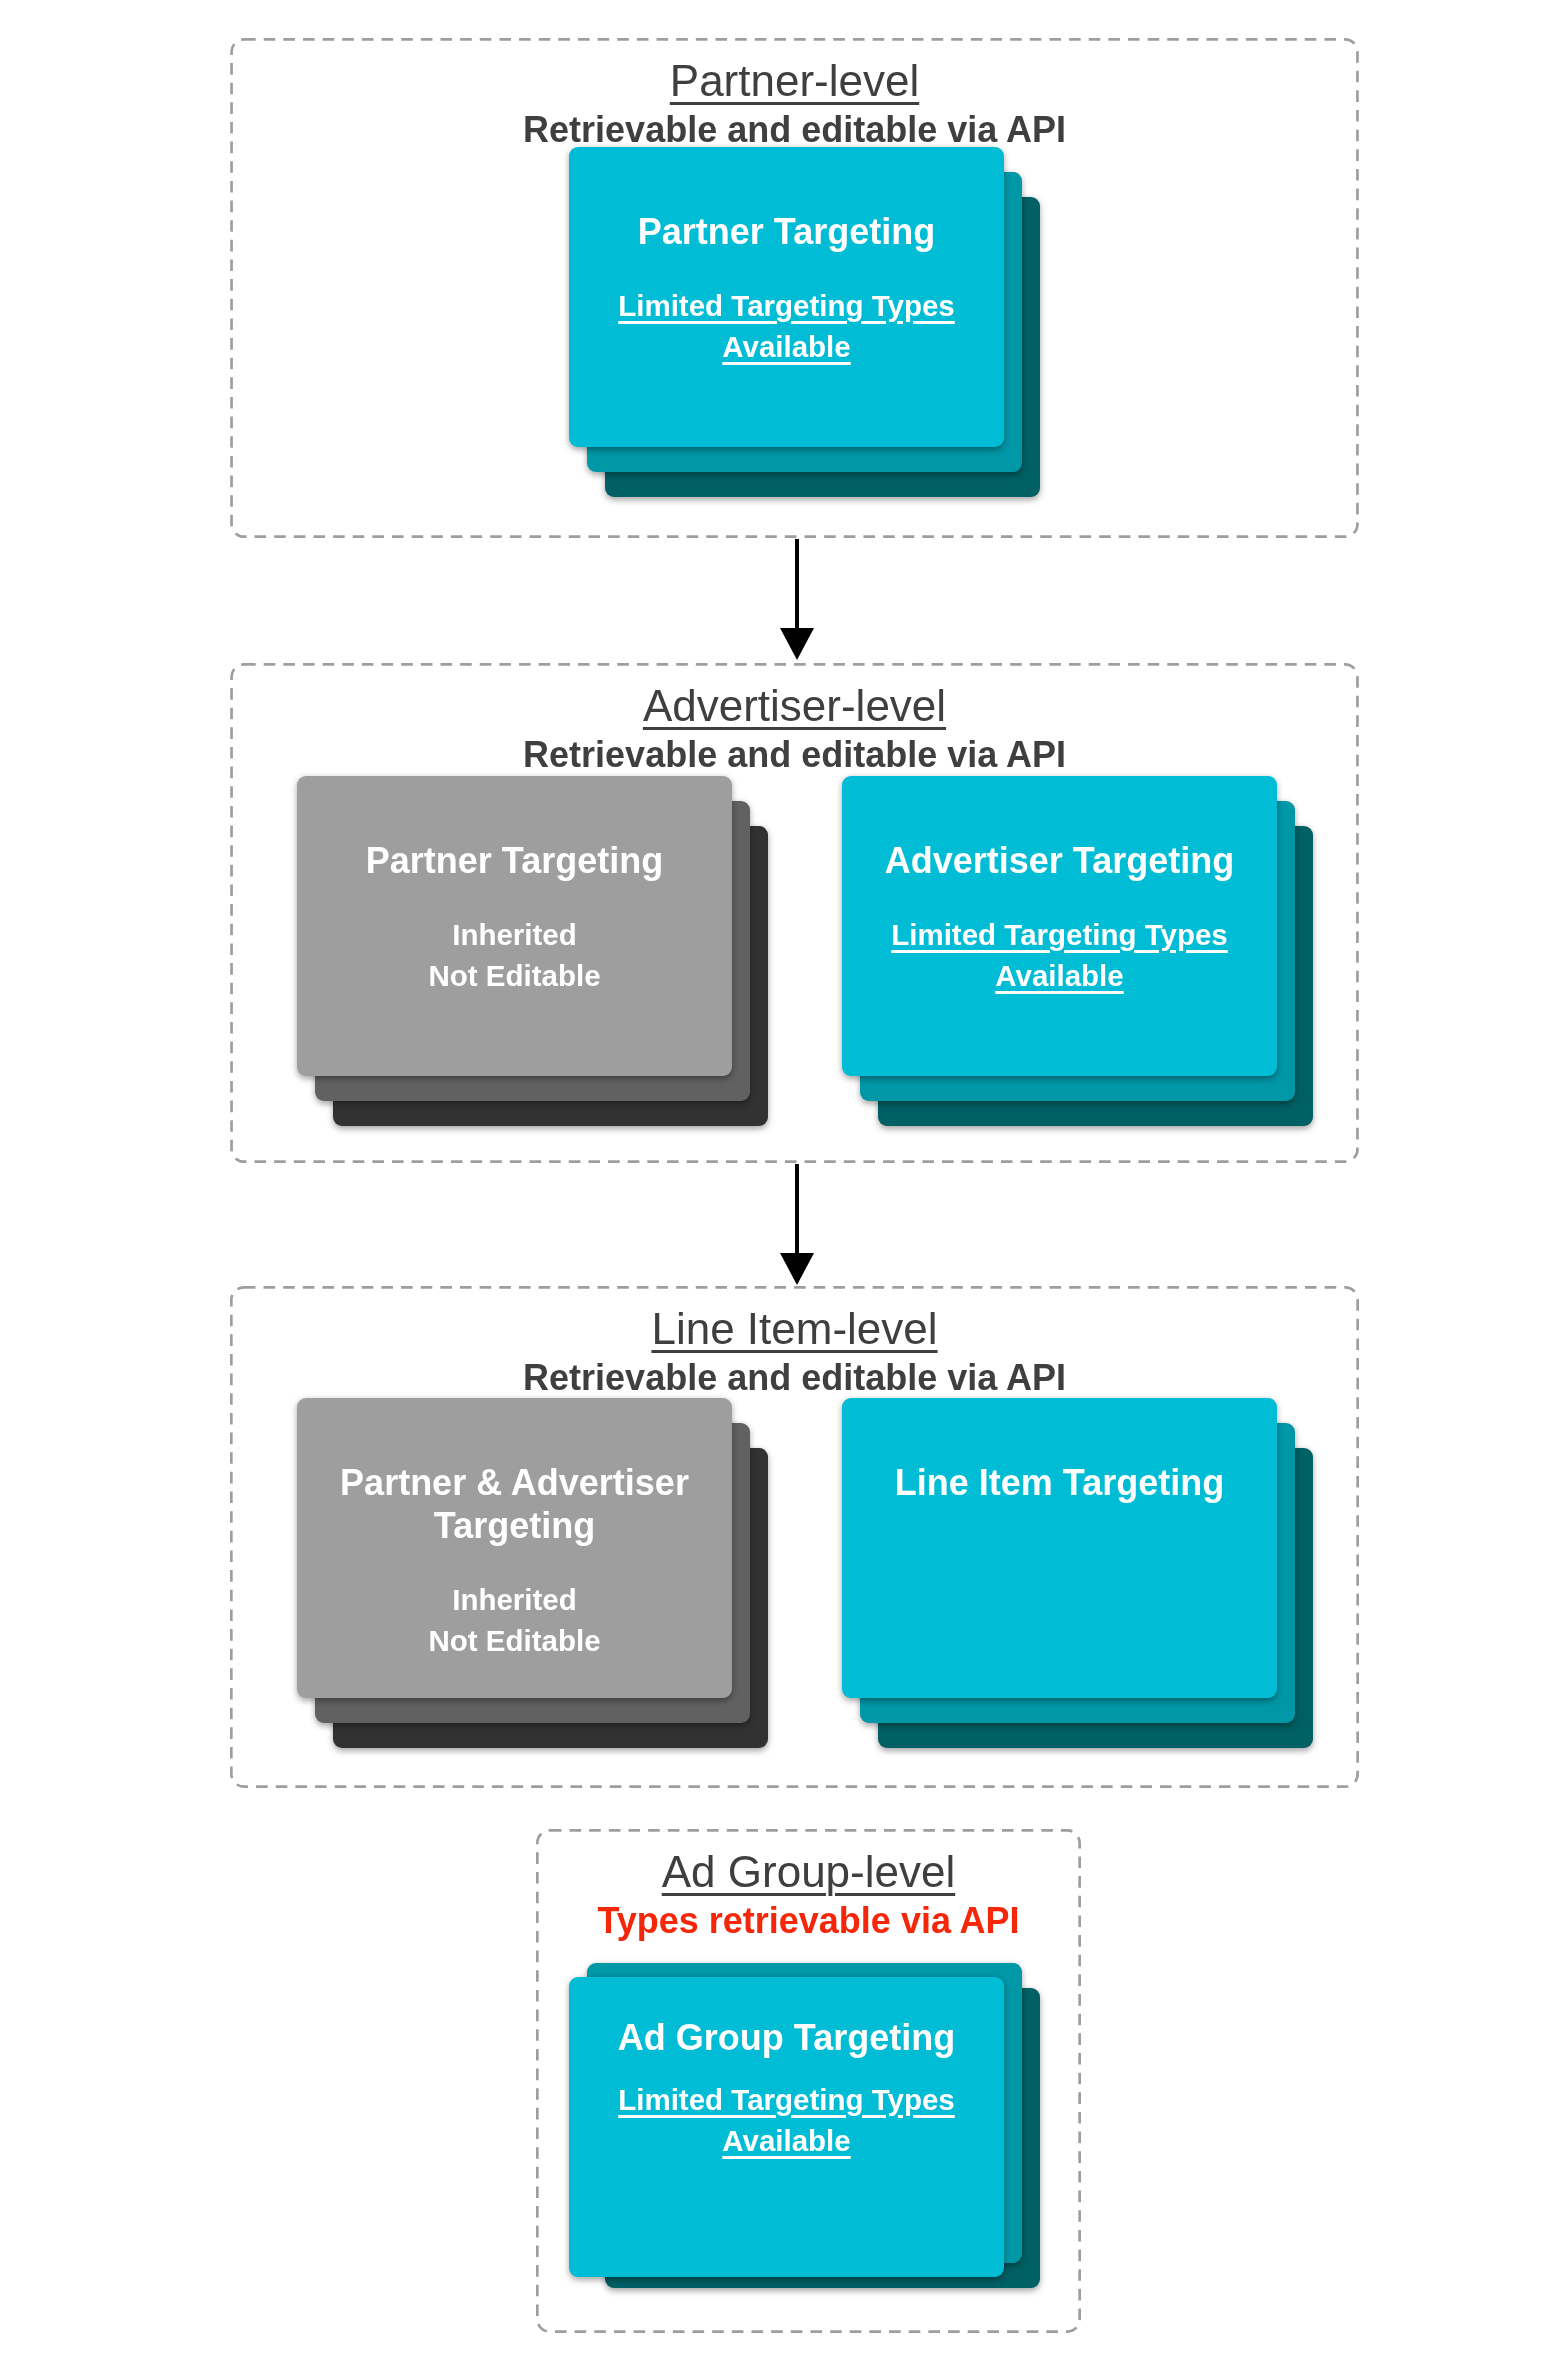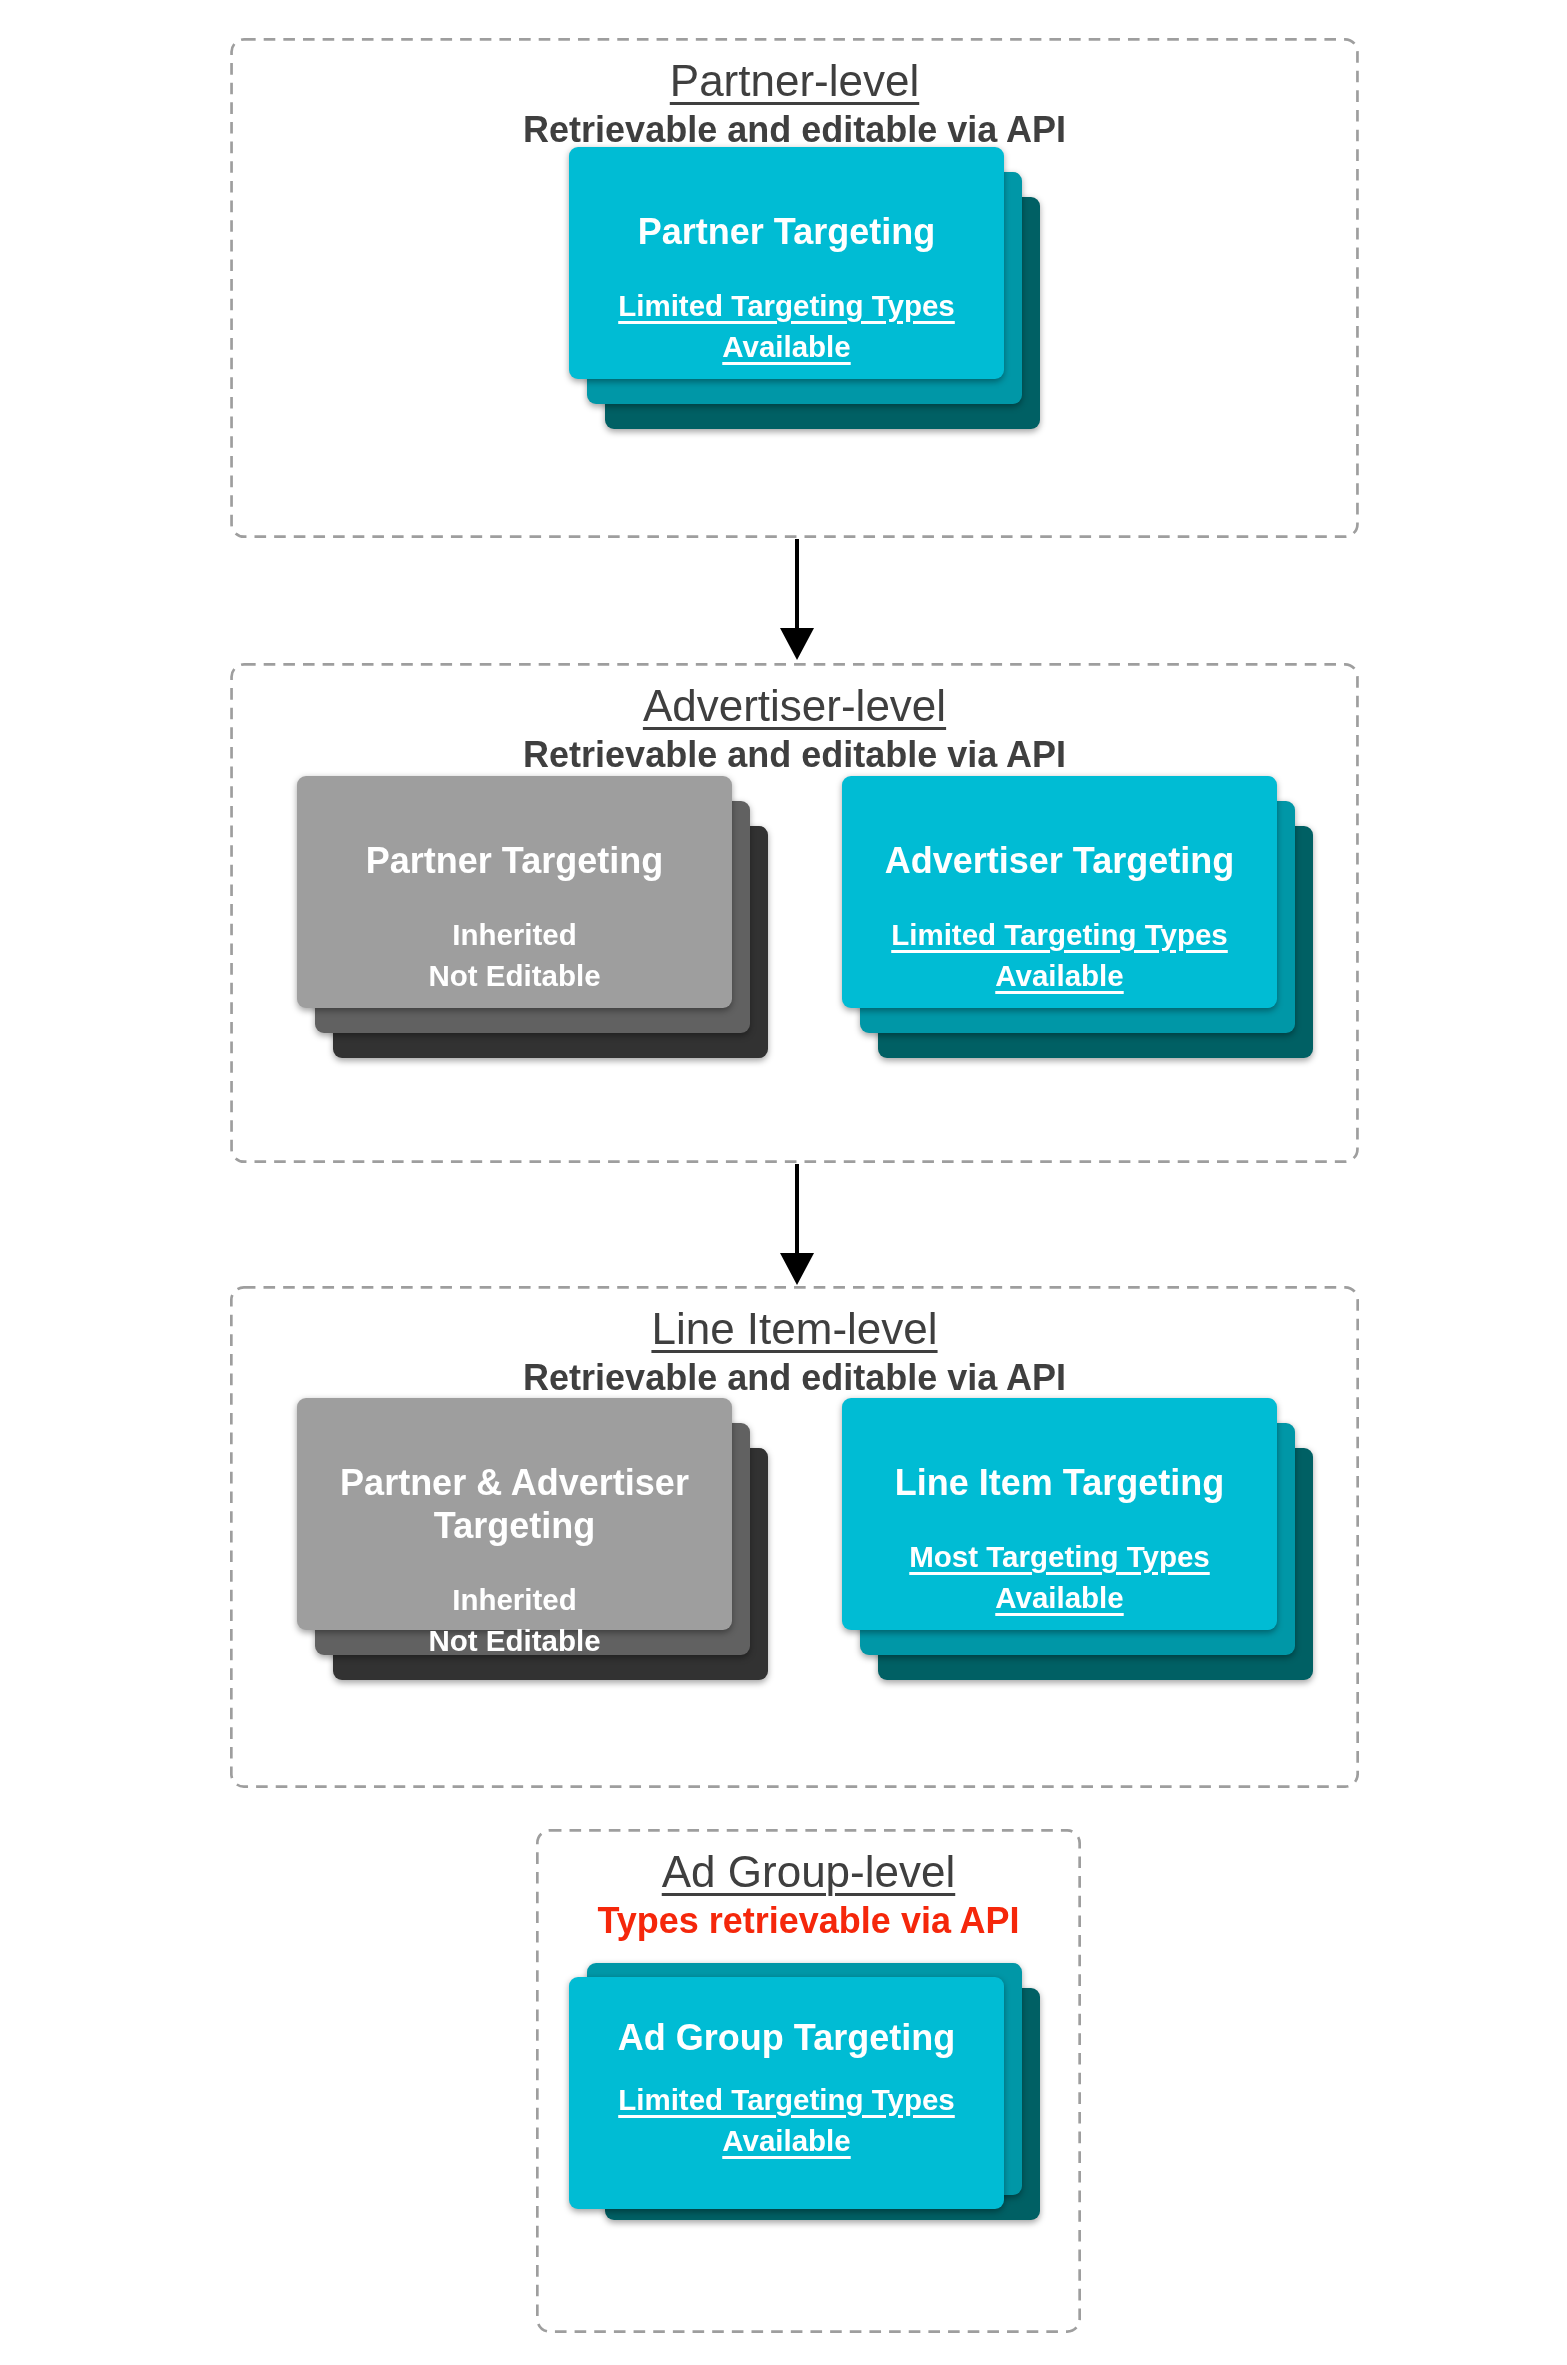--- a/index.html
+++ b/index.html
@@ -24,21 +24,21 @@
   .sec-head{position:relative;text-align:center;padding-top:19.6px;z-index:2;}
   .sec-level{
     font-size:44px;line-height:45px;color:var(--heading);
     text-decoration:underline;text-decoration-thickness:2.7px;text-underline-offset:6.3px;
   }
   .sec-api{font-size:36px;line-height:45px;font-weight:bold;color:var(--heading);margin-top:4.5px;}
   .sec-api.red{color:var(--alert-red);}
 
   .stack{position:absolute;width:471px;height:358px;}
   .card{
-    position:absolute;width:435px;height:232px;border-radius:9px;
+    position:absolute;width:435px;height:300px;border-radius:9px;
     box-shadow:0 2.7px 6.3px rgba(0,0,0,0.35);
   }
   .layer-back {left:36px;top:50px;}
   .layer-mid  {left:18px;top:25px;}
   .layer-front{left:0;top:0;display:flex;flex-direction:column;align-items:center;
                box-sizing:border-box;padding:63px 38px 0;text-align:center;color:var(--card-text);}
   .teal .layer-back {background:var(--teal-back);}
   .teal .layer-mid  {background:var(--teal-mid);}
   .teal .layer-front{background:var(--teal-front);}
   .gray .layer-back {background:var(--gray-back);}
@@ -133,21 +133,20 @@
         <span class="line">Inherited</span>
         <span class="line">Not Editable</span>
       </div>
     </div>
   </div>
   <div class="stack teal" style="left:612px;top:112px;">
     <div class="card layer-back"></div>
     <div class="card layer-mid"></div>
     <div class="card layer-front">
       <div class="card-title">Line Item Targeting</div>
-      <div class="card-body u">Most Targeting Types Available</div>
     </div>
   </div>
 </div>
 
 <div class="section" id="sec-adgroup">
   <svg class="section-border" width="545" height="504" viewBox="0 0 610 564">
     <rect x="1.5" y="1.5" width="607" height="561" rx="14" fill="none" stroke="#9e9e9e" stroke-width="3" stroke-dasharray="13 9"></rect>
   </svg>
   <div class="sec-head">
     <div class="sec-level">Ad Group-level</div>

